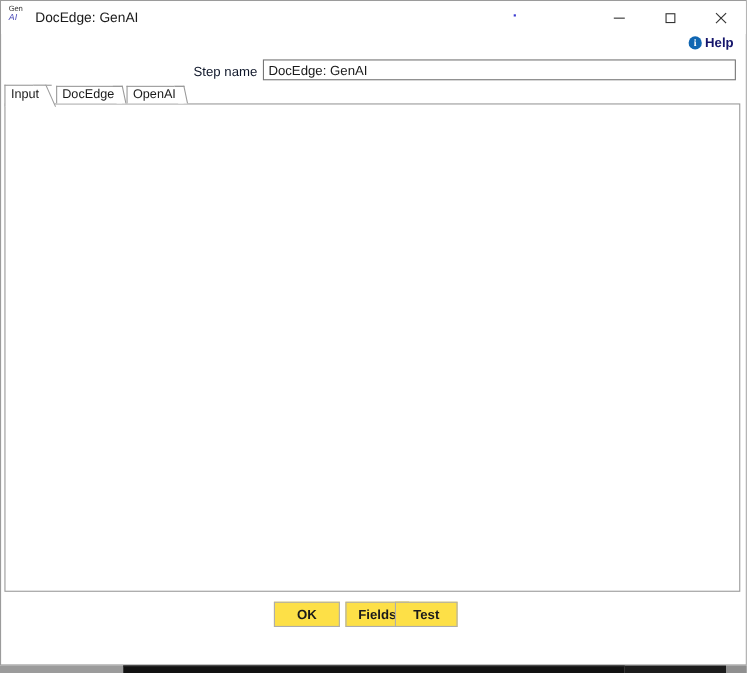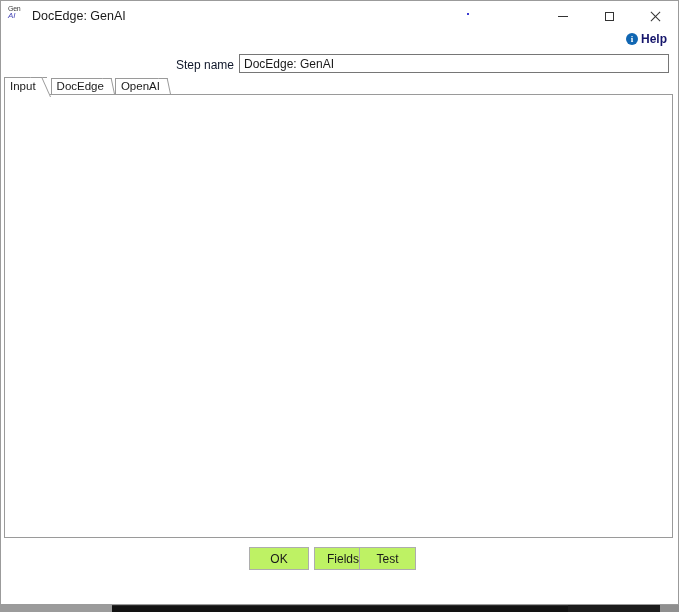--- a/index.html
+++ b/index.html
@@ -106,22 +106,22 @@
   .chk-label { font-size:12px; color:#1a1a1a; }
   .password-field {
     position:absolute; left:4px; top:22px; width:350px; height:17px; box-sizing:border-box;
     border:1px solid #767676; background:#fff; font-size:11px; letter-spacing:0.5px;
     display:flex; align-items:center; padding:0 3px; overflow:hidden; color:#1a1a1a; white-space:nowrap;
   }
 
   
   .footer-btn {
     position:absolute; top:546px; height:23px; box-sizing:border-box;
-    background:#bef264; border:1px solid #adadad; font-size:12px; color:#1a1a1a;
-    display:flex; align-items:center; justify-content:center; font-family:"Liberation Sans", sans-serif;
+    background:#fde047; border:1px solid #adadad; font-size:12px; color:#1a1a1a;
+    display:flex; align-items:center; justify-content:center; font-family:"Liberation Sans", sans-serif;font-weight:bold;
   }
   .btn-ok { left:248px; width:60px; } .btn-cancel { left:313px; width:58px; } .btn-test { left:358px; width:57px; }
 
   
   .strip { position:absolute; top:605px; height:7px; }
   .strip-a { left:0; width:112px; background:#9b9b9b; }
   .strip-b { left:112px; width:456px; background:#121212; border-top:1px solid #2a2a2a; box-sizing:border-box; }
   .strip-c { left:568px; width:92px; background:#1c1c1c; }
   .strip-d { left:660px; width:19px; background:#8f8f8f; }
 </style>

